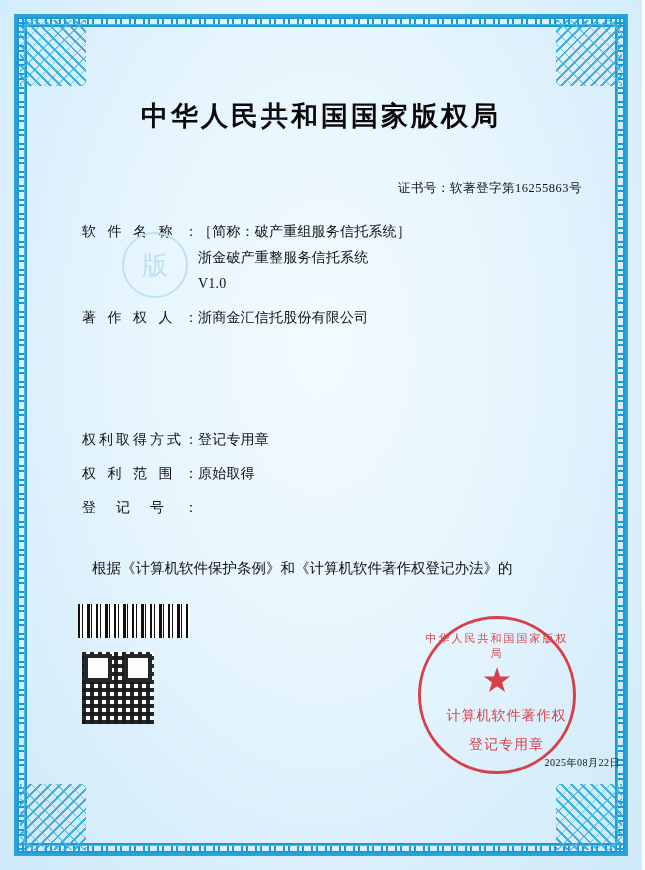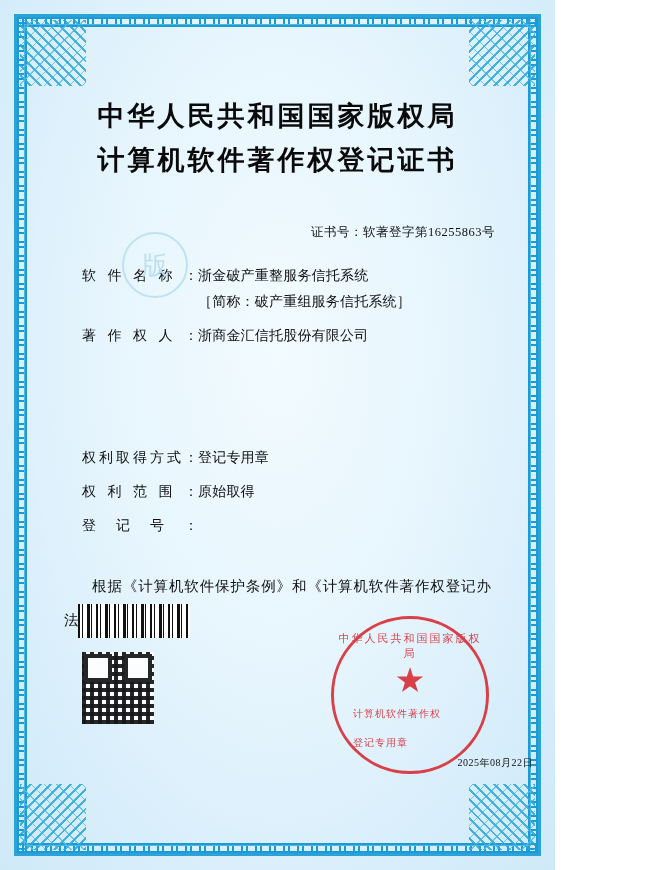--- a/index.html
+++ b/index.html
@@ -4,21 +4,21 @@
 <style>
   html,body{margin:0;padding:0;}
   body{
     width:645px;height:870px;
     font-family:"Liberation Serif", serif;
     background:#ffffff;
     overflow:hidden;
   }
   .cert{
     position:relative;
-    width:555px;height:870px;
+    width:642px;height:870px;
     box-sizing:border-box;
     background:
       radial-gradient(ellipse at 50% 40%, #f2fbff 0%, #e6f5fd 45%, #d8eefb 75%, #cfe9f8 100%);
     padding-left: 32px;
   }
   
   .frame-outer{
     position:absolute;left:14px;top:14px;right:14px;bottom:14px;
     border:3px solid #29a3d8;
     box-sizing:border-box;
@@ -142,22 +142,22 @@
   .seal .star{
     position:absolute;left:50%;top:46px;transform:translateX(-50%);
     font-size:30px;line-height:30px;color:#d7222a;
   }
   .seal .arc{
     position:absolute;left:0;right:0;top:12px;
     text-align:center;font-size:11px;letter-spacing:2px;
     font-family:"DejaVu Serif", serif;
   }
   .seal .l1,.seal .l2{
-    position:absolute;left:0;right:0;
-    font-size:10px;letter-spacing:1px;
+    position:absolute;left:0;right:0;text-align:center;
+    font-size:14px;letter-spacing:1px;
     font-family:"DejaVu Serif", serif;
     margin-left:19px;
   }
   .seal .l1{top:88px;}
   .seal .l2{top:117px;}
   .date{
     position:absolute;right:22px;top:756px;
     font-size:10px;color:#111;letter-spacing:.5px;
   }
   .watermark{
@@ -182,40 +182,40 @@
   <div class="corner tl"></div>
   <div class="corner tr"></div>
   <div class="corner bl"></div>
   <div class="corner br"></div>
   <div class="frame-inner"></div>
 
   <div class="content">
 
     <div class="title-block">
       <div class="title1">中华人民共和国国家版权局</div>
-      <div class="title2">计算机软件著作权登记证书</div>
     </div>
 
     <div class="watermark">版</div>
 
     <div class="cert-no">证书号：软著登字第16255863号</div>
 
     <div class="rows">
 
       <div class="row">
         <div class="label spread">
           <span>软</span>
           <span>件</span>
           <span>名</span>
           <span>称</span>
           <span>：</span>
         </div>
         <div class="value">
+          <span class="sub">［简称：破产重组服务信托系统］</span>
           <span class="sub">浙金破产重整服务信托系统</span>
-          <span class="sub">［简称：破产重组服务信托系统］</span>
+          <span class="sub">V1.0</span>
         </div>
       </div>
 
       <div class="row">
         <div class="label spread">
           <span>著</span>
           <span>作</span>
           <span>权</span>
           <span>人</span>
           <span>：</span>

